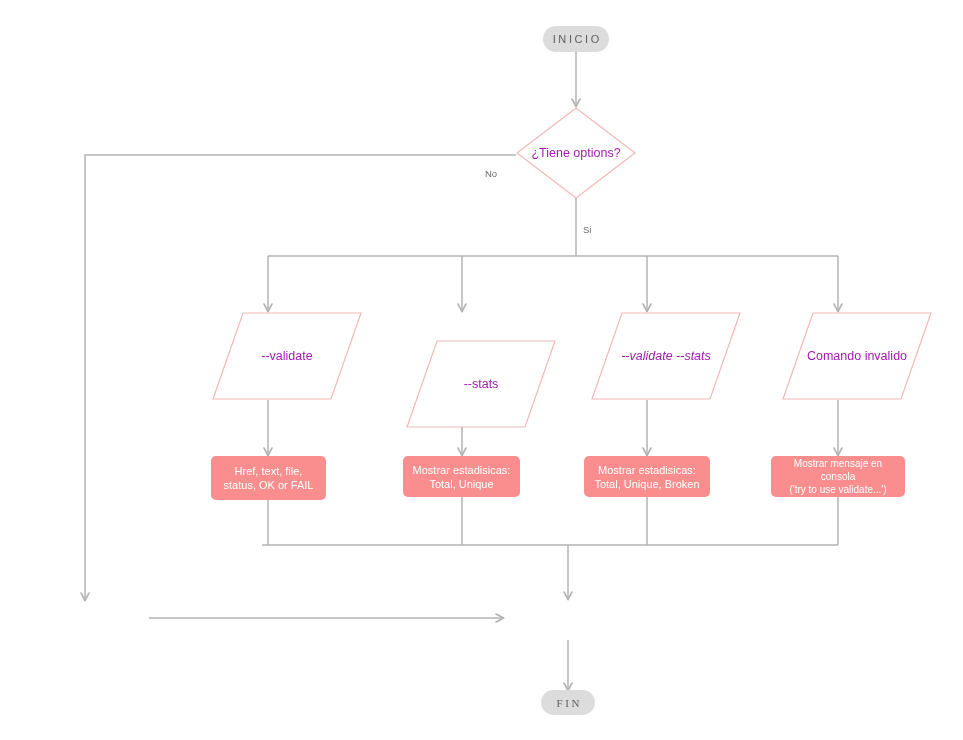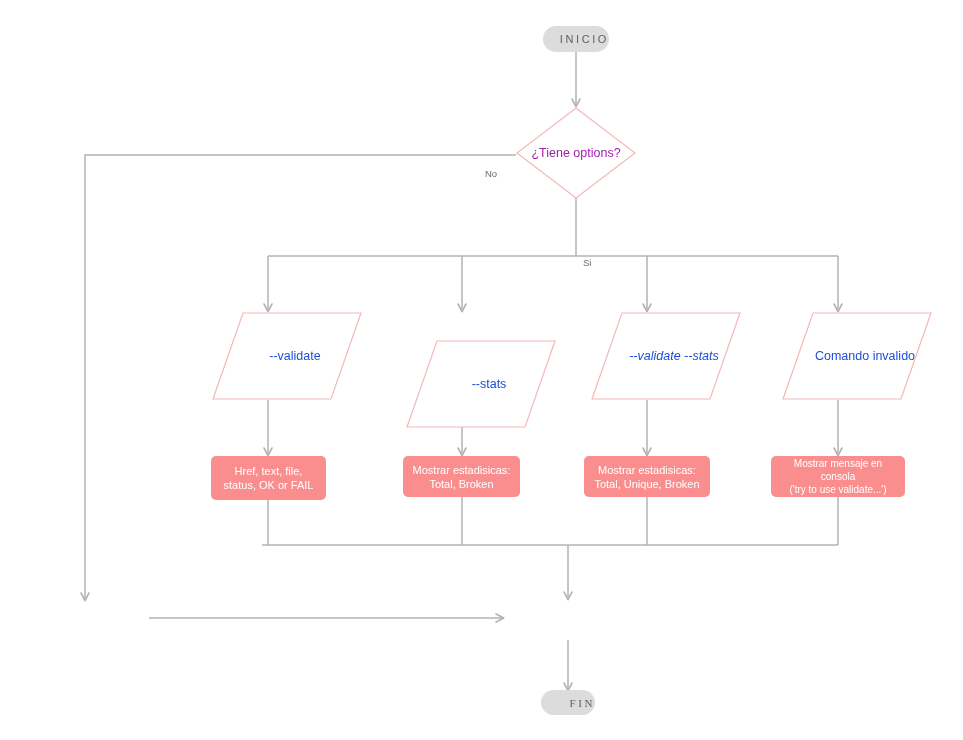--- a/index.html
+++ b/index.html
@@ -36,21 +36,20 @@
     text-align: center;
   }
   
   .terminal {
     background: #dcdcdc;
     border-radius: 13px;
     color: #5f5f5f;
     font-size: 11px;
     letter-spacing: 2.6px;
     text-indent: 2.6px;
-    justify-content: flex-end;
   }
   
   .decision-wrap {
     position: absolute;
   }
   .decision-shape {
     position: absolute;
     left: 0;
     top: 0;
     width: 100%;
@@ -74,28 +73,28 @@
   }
   .para-shape {
     position: absolute;
     left: 0;
     top: 0;
     width: 100%;
     height: 100%;
   }
   .para-label {
     position: absolute;
-    left: 8px;
+    left: 0;
     top: 0;
     width: 100%;
     height: 100%;
     display: flex;
     align-items: center;
     justify-content: center;
-    color: #1d4ed8;
+    color: #a21caf;
     font-size: 12.5px;
   }
   
   .process {
     background: #fa8e8e;
     border-radius: 5px;
     color: #ffffff;
     font-size: 11px;
     line-height: 14px;
     padding: 2px 6px;
@@ -147,21 +146,21 @@
 
       <path d="M568,545 L568,599" marker-end="url(#arrow)"></path>
 
       <path d="M149,618 L503,618" marker-end="url(#arrow)"></path>
 
       <path d="M568,640 L568,690" marker-end="url(#arrow)"></path>
     </g>
   </svg>
 
   <div class="edge-label" style="left:483px; top:156px;margin-top:12px;">No</div>
-  <div class="edge-label" style="left:581px; top:224px;margin-top:33px;">Si</div>
+  <div class="edge-label" style="left:581px; top:224px;">Si</div>
 
   <div class="node terminal" style="left:543px; top:26px; width:66px; height:26px;">
     <span>INICIO</span>
   </div>
 
   <div class="node terminal" style="left:541px; top:690px; width:54px; height:25px;font-family:Liberation Serif, serif;">
     <span>FIN</span>
   </div>
 
   <div class="decision-wrap" style="left:516px; top:107px; width:120px; height:92px;">
@@ -199,21 +198,21 @@
     <div class="para-label">Comando invalido</div>
   </div>
 
   <div class="node process" style="left:211px; top:456px; width:115px; height:44px; flex-direction:column;">
     <span>Href, text, file,</span>
     <span>status, OK or FAIL</span>
   </div>
 
   <div class="node process" style="left:403px; top:456px; width:117px; height:41px; flex-direction:column;">
     <span>Mostrar estadisicas:</span>
-    <span>Total, Broken</span>
+    <span>Total, Unique</span>
   </div>
 
   <div class="node process" style="left:584px; top:456px; width:126px; height:41px; flex-direction:column;">
     <span>Mostrar estadisicas:</span>
     <span>Total, Unique, Broken</span>
   </div>
 
   <div class="node process" style="left:771px; top:456px; width:134px; height:41px; flex-direction:column; font-size:10px; line-height:13px;">
     <span>Mostrar mensaje en consola</span>
     <span>('try to use validate...')</span>

